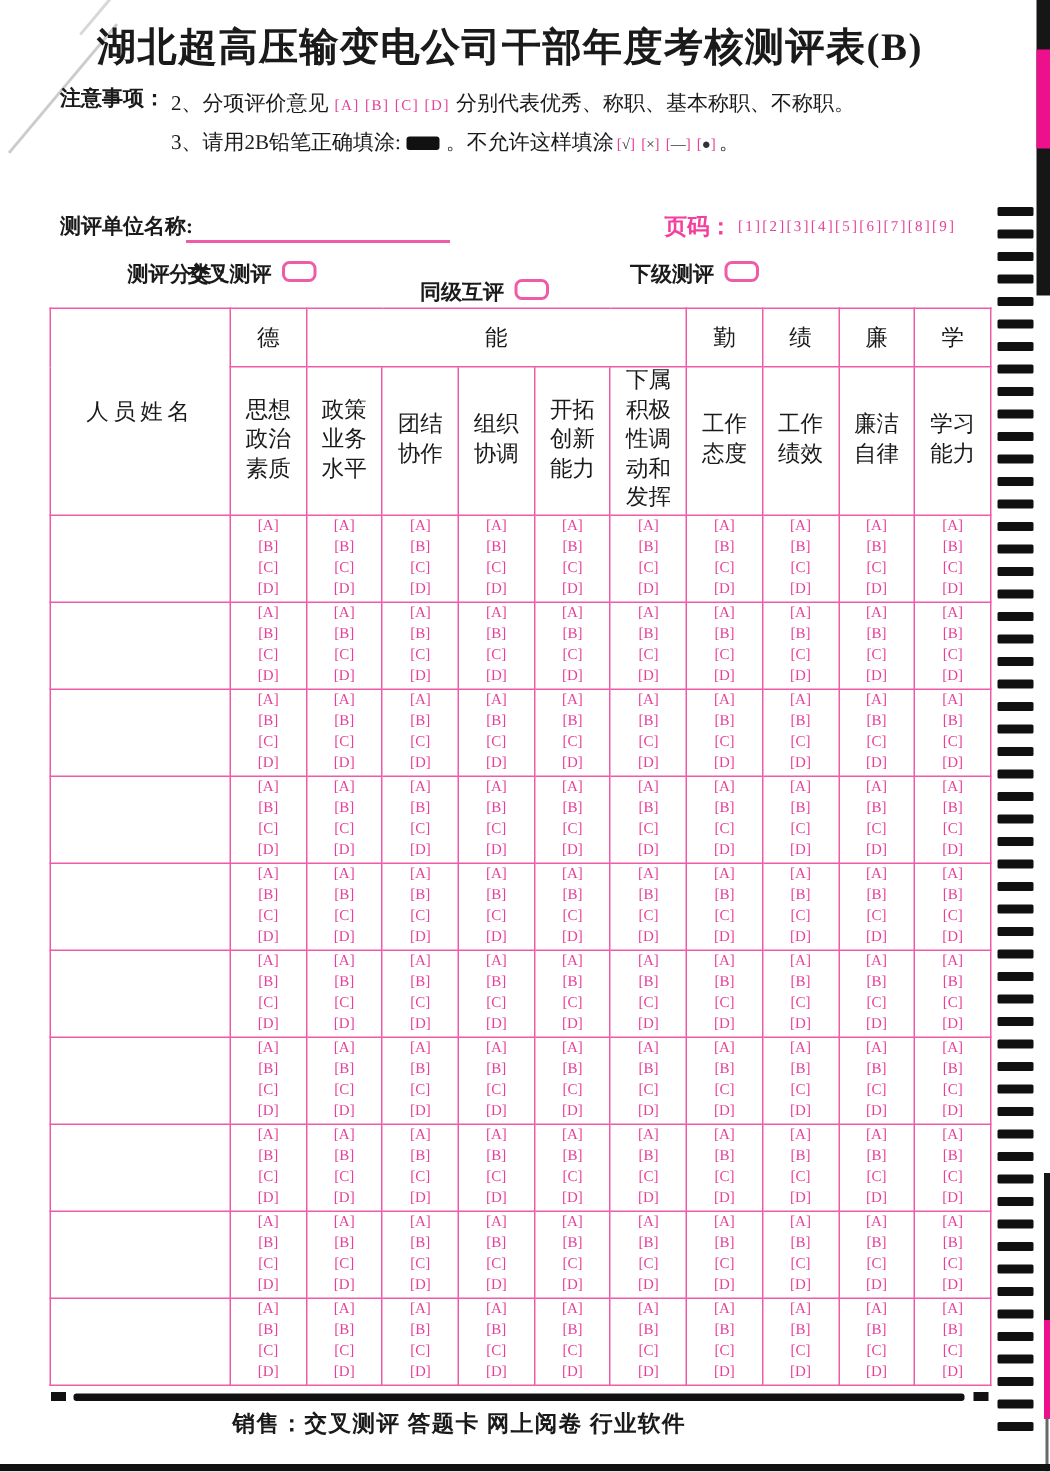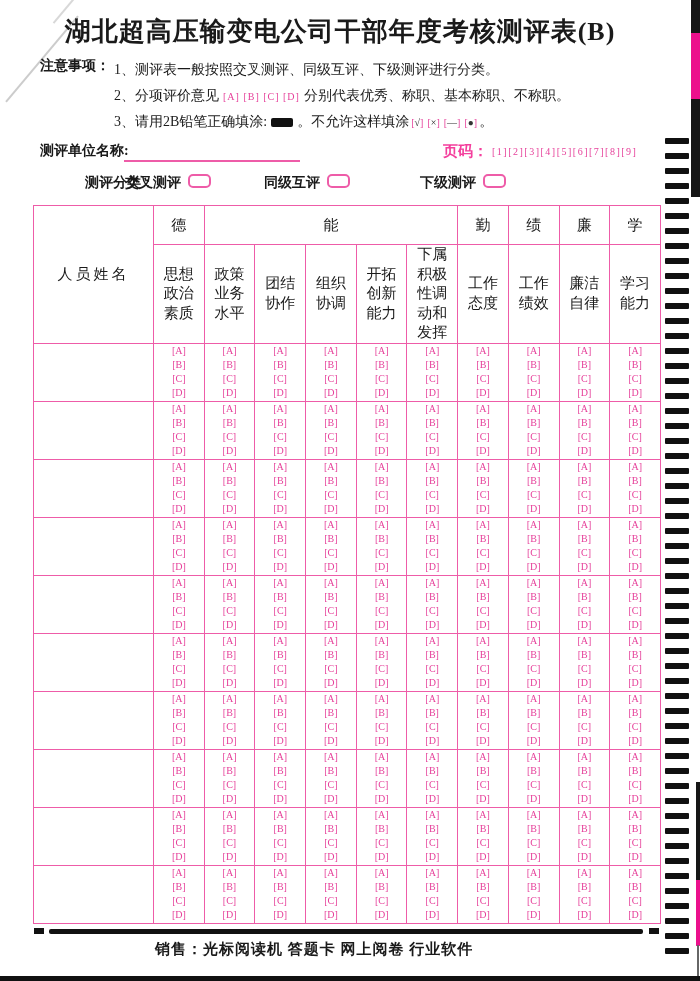--- a/index.html
+++ b/index.html
@@ -27,21 +27,21 @@
   .unit-line{position:absolute;left:84px;top:0px;width:176px;height:20px;
              border-bottom:2px solid #ee5ca8;}
   .pageno-label{position:absolute;left:403px;top:2px;color:#f43f9d;font-size:15px;font-weight:bold;}
   .pageno-values{position:absolute;left:452px;top:6px;color:#e6409a;font-size:10px;
                  letter-spacing:1.5px;font-weight:normal;white-space:nowrap;}
   
   .cat-row{position:absolute;left:40px;top:174px;width:640px;height:24px;font-size:14px;font-weight:bold;}
   .cat-label{position:absolute;left:4px;top:0;margin-left:41px;}
   .cat-item{position:absolute;top:0;white-space:nowrap;}
   .cat-item:nth-of-type(1){left:85px;}
-  .cat-item:nth-of-type(2){left:224px;}
+  .cat-item:nth-of-type(2){left:240px;margin-top:12px;}
   .cat-item:nth-of-type(3){left:380px;}
   .checkbox{display:inline-block;width:19px;height:10px;border:2px solid #ee5ca8;
             border-radius:5px;margin-left:7px;vertical-align:-1px;}
   
   .eval-table{position:absolute;left:33px;top:205px;width:628px;border-collapse:collapse;
               table-layout:fixed;}
   .eval-table th,.eval-table td{border:1.5px solid #ee5ca8;padding:0;text-align:center;
               font-weight:normal;vertical-align:middle;background:#fff;}
   .eval-table col.name-col{width:120px;}
   .group-row th{height:38px;font-size:15px;}
@@ -71,21 +71,20 @@
 <div class="page">
 
   <div class="art art1"></div>
   <div class="art art2"></div>
 
   <div class="title">湖北超高压输变电公司干部年度考核测评表(B)</div>
 
   <div class="notice">
     <div class="notice-label">注意事项：</div>
     <div id="notes">
-        <div class="note-line"><span>1、测评表一般按照交叉测评、同级互评、下级测评进行分类。</span></div>
         <div class="note-line"><span>2、分项评价意见</span><span class="opt-inline">[A] [B] [C] [D]</span><span>分别代表优秀、称职、基本称职、不称职。</span></div>
         <div class="note-line"><span>3、请用2B铅笔正确填涂:</span><span class="fill-swatch"></span><span>。不允许这样填涂</span><span class="wm"><i class="bk">[</i>√<i class="bk">]</i></span><span class="wm"><i class="bk">[</i>×<i class="bk">]</i></span><span class="wm"><i class="bk">[</i>—<i class="bk">]</i></span><span class="wm"><i class="bk">[</i>●<i class="bk">]</i></span><span>。</span></div>
       </div>
   </div>
 
   <div class="unit-row">
     <span class="unit-label">测评单位名称:</span>
     <span class="unit-line"></span>
     <span class="pageno-label">页码：</span>
     <span class="pageno-values">[1][2][3][4][5][6][7][8][9]</span>
@@ -827,15 +826,15 @@
   <div class="bar bar-tr-black"></div>
   <div class="bar bar-tr-pink"></div>
   <div class="bar bar-br-black"></div>
   <div class="bar bar-br-pink"></div>
   <div class="bar bar-br-tail"></div>
 
   <div class="cut-sq cut-sq-l"></div>
   <div class="cut-line"></div>
   <div class="cut-sq cut-sq-r"></div>
 
-  <div class="footer-text">销售：光标阅读机 答题卡 网上阅卷 行业软件</div>
+  <div class="footer-text">销售：交叉测评 答题卡 网上阅卷 行业软件</div>
   <div class="bottom-line"></div>
 </div>
 
 </body></html>

